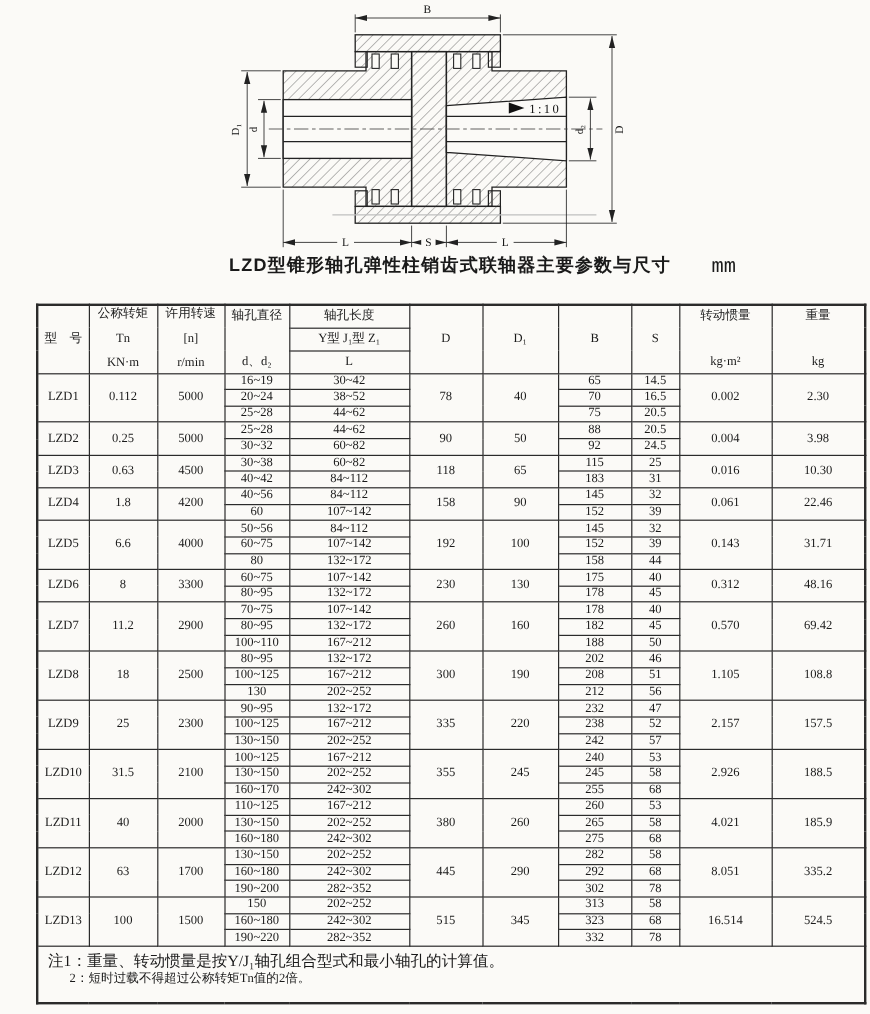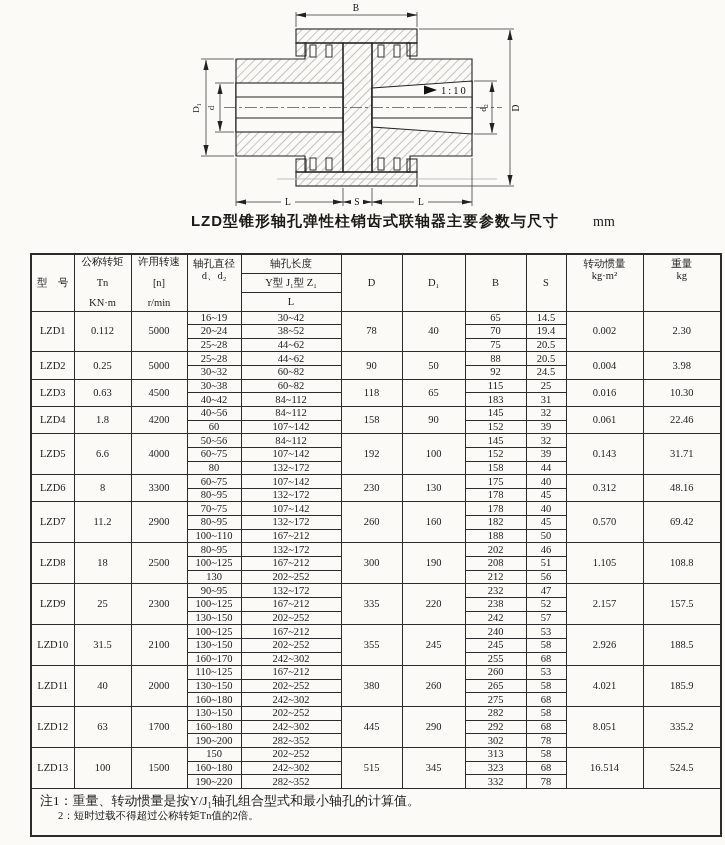--- a/index.html
+++ b/index.html
@@ -7,35 +7,35 @@
        font-family:"Liberation Serif","DejaVu Serif",serif;color:#1a1a1a;}
   #stage{position:absolute;inset:0;width:725px;height:845px;overflow:hidden;}
 
   
   #drawing{position:absolute;top:0;left:0;}
 
   
   .title-row{position:absolute;top:212px;left:30px;width:690px;height:22px;}
   .doc-title{display:block;text-align:center;font-size:15px;font-weight:bold;
              font-family:"Liberation Sans","DejaVu Sans",sans-serif;letter-spacing:1px;}
-  .unit{position:absolute;left:563px;top:2px;font-size:14px;
-        font-family:Liberation Serif, serif;}
+  .unit{position:absolute;left:563px;top:2px;font-size:17px;
+        font-family:Liberation Mono, monospace;}
 
   
   #spec-table{position:absolute;top:253px;left:30px;width:690px;
               border-collapse:collapse;table-layout:fixed;
               border:2px solid #2b2b2b;}
   #spec-table th,#spec-table td{border:1px solid #2b2b2b;padding:0;margin:0;
               text-align:center;vertical-align:middle;font-weight:normal;
               font-size:10.5px;line-height:12px;overflow:hidden;white-space:nowrap;}
   #spec-table tr.h{height:19px;}
   #spec-table tbody tr{height:13.65px;}
   .stack{display:flex;flex-direction:column;justify-content:space-between;
          height:53px;padding:1px 0;}
-  .stack2{display:flex;flex-direction:column;
+  .stack2{display:flex;flex-direction:column;justify-content:space-between;
          height:50px;padding:2px 0;}
   .notes-cell{text-align:left !important;height:46px;vertical-align:top !important;}
   .note-line1{padding:6px 0 0 8px;font-size:13px;}
   .note-line2{padding:3px 0 0 26px;font-size:10.5px;}
 </style>
 </head>
 <body>
 
 <div id="stage">
 
@@ -227,21 +227,21 @@
           <td rowspan="3">40</td>
           <td>65</td>
           <td>14.5</td>
           <td rowspan="3">0.002</td>
           <td rowspan="3">2.30</td>
         </tr>
         <tr>
           <td>20~24</td>
           <td>38~52</td>
           <td>70</td>
-          <td>19.4</td>
+          <td>16.5</td>
         </tr>
         <tr>
           <td>25~28</td>
           <td>44~62</td>
           <td>75</td>
           <td>20.5</td>
         </tr>
         <tr>
           <td rowspan="2">LZD2</td>
           <td rowspan="2">0.25</td>

